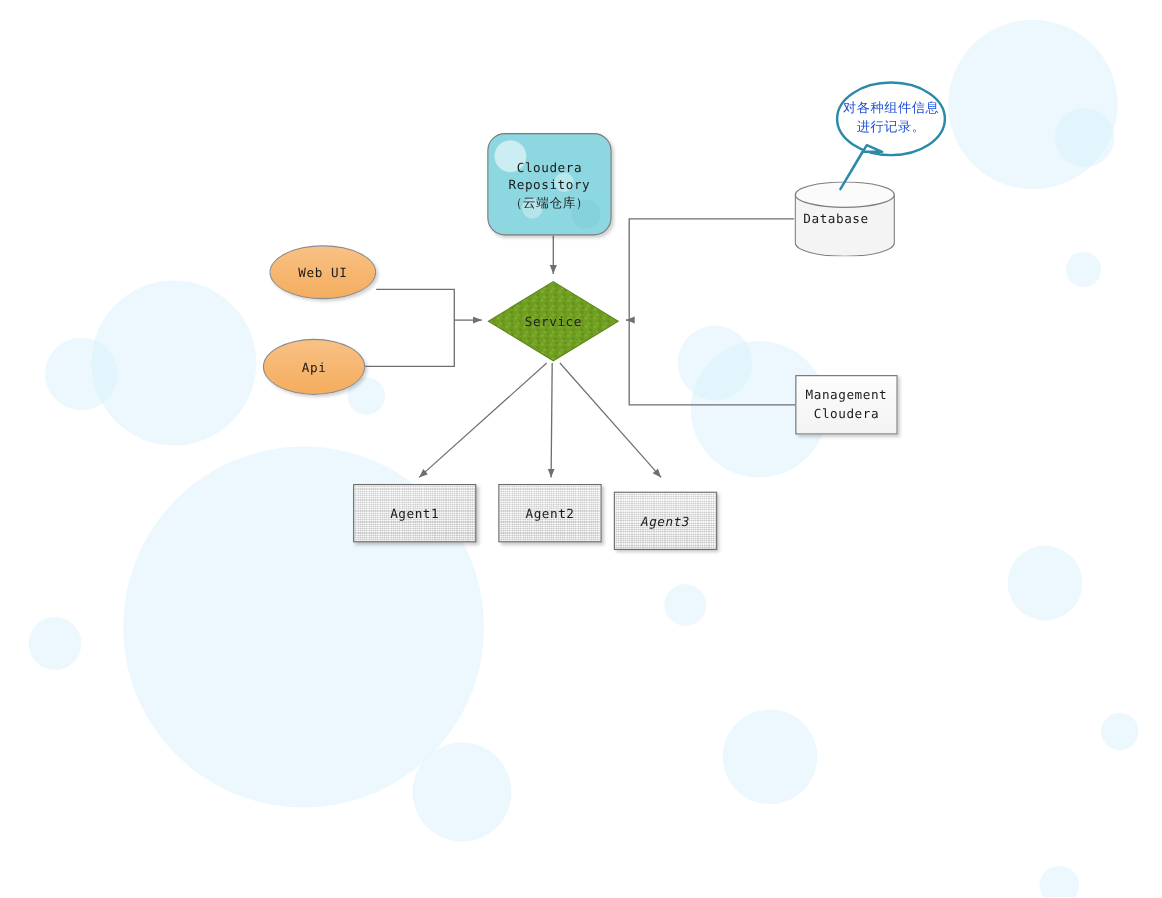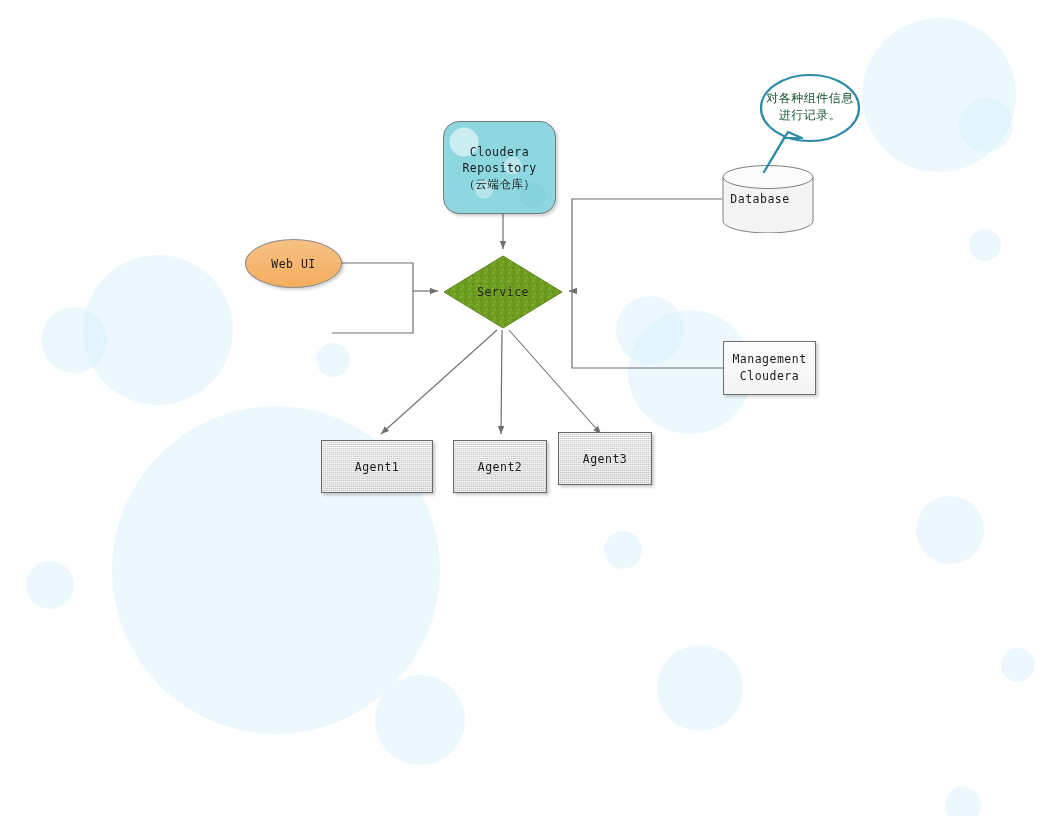--- a/index.html
+++ b/index.html
@@ -58,21 +58,21 @@
   }
   #node-repo .node-label { font-size: 11.5px; line-height: 16px; }
 
   
   .ellipse {
     border: 1px solid #8a8a8a;
     border-radius: 50%;
     background: linear-gradient(180deg, #f8c184 0%, #f4ad5f 100%);
     box-shadow: 2px 2px 3px rgba(0,0,0,0.18);
   }
-  #node-webui { left: 245px; top: 239px; width: 97px; height: 49px; }
+  #node-webui { left: 245px; top: 223px; width: 97px; height: 49px; }
   #node-api   { left: 239px; top: 308px; width: 93px; height: 51px; }
   .ellipse .node-label { font-size: 11.5px; }
 
   
   #node-service {
     left: 443px; top: 255px; width: 120px; height: 74px;
   }
   #node-service .diamond-shape {
     position: absolute; left: 0; top: 0; width: 120px; height: 74px;
   }
@@ -98,35 +98,35 @@
   .rect-agent {
     border: 1px solid #6a6a6a;
     background:
       repeating-linear-gradient(0deg, rgba(255,255,255,.55) 0 1px, rgba(0,0,0,.035) 1px 2px),
       repeating-linear-gradient(90deg, rgba(255,255,255,.45) 0 1px, rgba(0,0,0,.03) 1px 2px),
       linear-gradient(180deg, #e0e0e0 0%, #d2d2d2 100%);
     box-shadow: 2px 2px 3px rgba(0,0,0,0.22);
   }
   #node-agent1 { left: 321px; top: 440px; width: 112px; height: 53px; }
   #node-agent2 { left: 453px; top: 440px; width: 94px; height: 53px; }
-  #node-agent3 { left: 558px; top: 432px; width: 94px; height: 53px; }
+  #node-agent3 { left: 558px; top: 447px; width: 94px; height: 53px; font-style: italic; }
   .rect-agent .node-label { font-size: 11.5px; }
 
   
   #node-callout {
     left: 762px; top: 74px; width: 96px; height: 66px;
     z-index: 4;
   }
   #node-callout .bubble-shape {
     position: absolute; left: -4px; top: -4px; width: 104px; height: 110px;
   }
   #node-callout .node-label {
     position: relative; z-index: 2;
     font-family: "DejaVu Sans", "Liberation Sans", sans-serif;
-    font-size: 12px; line-height: 17px; color: #14532d;
+    font-size: 12px; line-height: 17px; color: #1d4ed8;
   }
 </style>
 </head>
 <body>
 
 <div id="canvas">
 
   <svg id="bg-layer" viewBox="0 0 1056 816" xmlns="http://www.w3.org/2000/svg">
     <g id="decor-group">
         <circle cx="158" cy="330" r="75" fill="#ddf2fb" fill-opacity="0.55"></circle>
@@ -183,20 +183,23 @@
   <div class="node" id="node-repo">
     <span class="node-label">Cloudera
 Repository
 （云端仓库）</span>
   </div>
 
   <div class="node ellipse" id="node-webui">
     <span class="node-label">Web UI</span>
   </div>
 
+  <div class="node ellipse" id="node-api">
+    <span class="node-label">Api</span>
+  </div>
 
   <div class="node" id="node-service">
     <svg class="diamond-shape" viewBox="0 0 120 74" xmlns="http://www.w3.org/2000/svg">
       <defs>
         <pattern id="grass" width="8" height="8" patternUnits="userSpaceOnUse">
           <rect width="8" height="8" fill="#6f9e22"></rect>
           <circle cx="2" cy="2" r="1.6" fill="#7fae2c" opacity="0.85"></circle>
           <circle cx="6" cy="5" r="1.5" fill="#628f17" opacity="0.85"></circle>
           <circle cx="4" cy="7" r="1.2" fill="#86b535" opacity="0.7"></circle>
           <circle cx="7" cy="1" r="1.1" fill="#5d8814" opacity="0.7"></circle>

